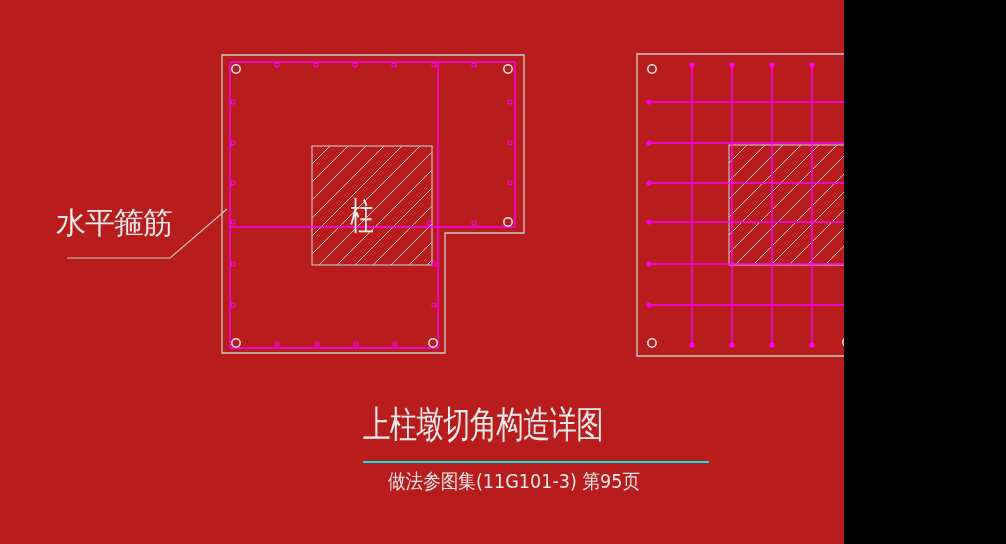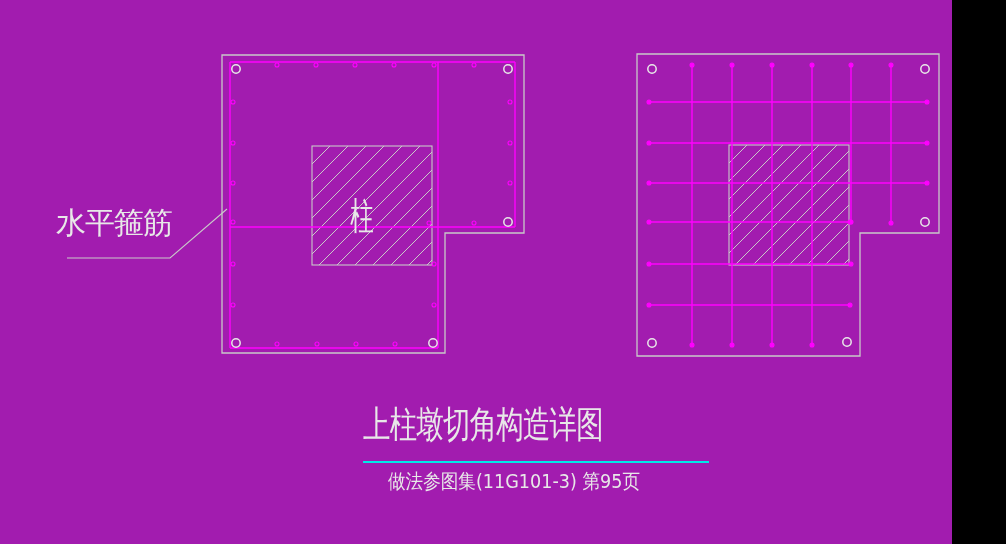--- a/index.html
+++ b/index.html
@@ -1,16 +1,16 @@
 <!DOCTYPE html>
 <html><head>
 <meta charset="utf-8">
 <style>
   html,body{margin:0;padding:0;background:#000;}
-  .stage{position:relative;width:952px;height:544px;background:#a21caf;overflow:hidden;
+  .stage{position:relative;width:844px;height:544px;background:#b91c1c;overflow:hidden;
          font-family:"DejaVu Sans",sans-serif;}
   .stage svg{position:absolute;left:0;top:0;}
   .txt{position:absolute;white-space:nowrap;font-weight:400;}
   #stirrupLabel{left:56px;top:203px;font-size:30px;letter-spacing:-1px;}
   #columnLabel{left:362px;top:216px;font-size:38px;
                transform:translate(-50%,-50%) scaleX(0.62);}
   #title{left:483px;top:400px;font-size:37px;letter-spacing:-1px;
          transform:translateX(-50%) scaleX(0.74);}
   #underline{position:absolute;height:2px;}
   #subtitle{left:514px;top:468px;font-size:20px;

